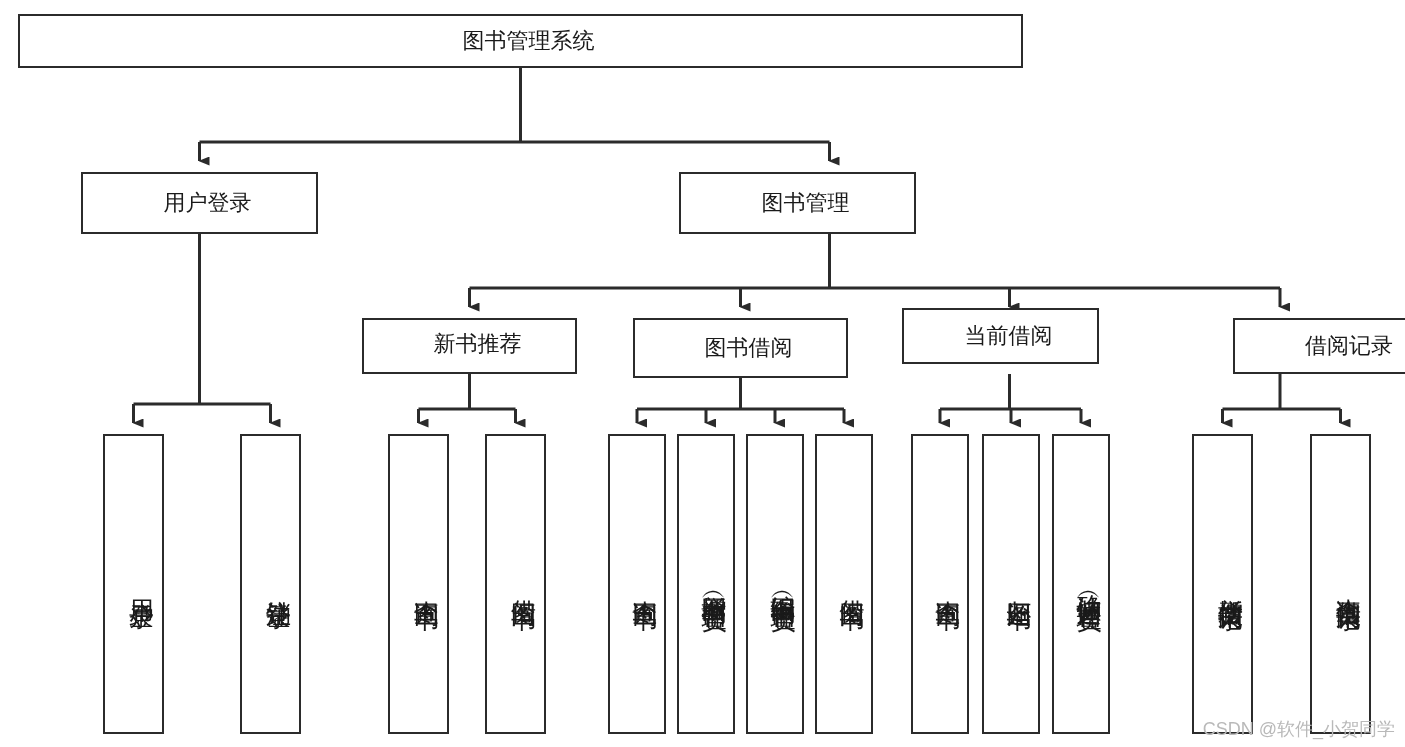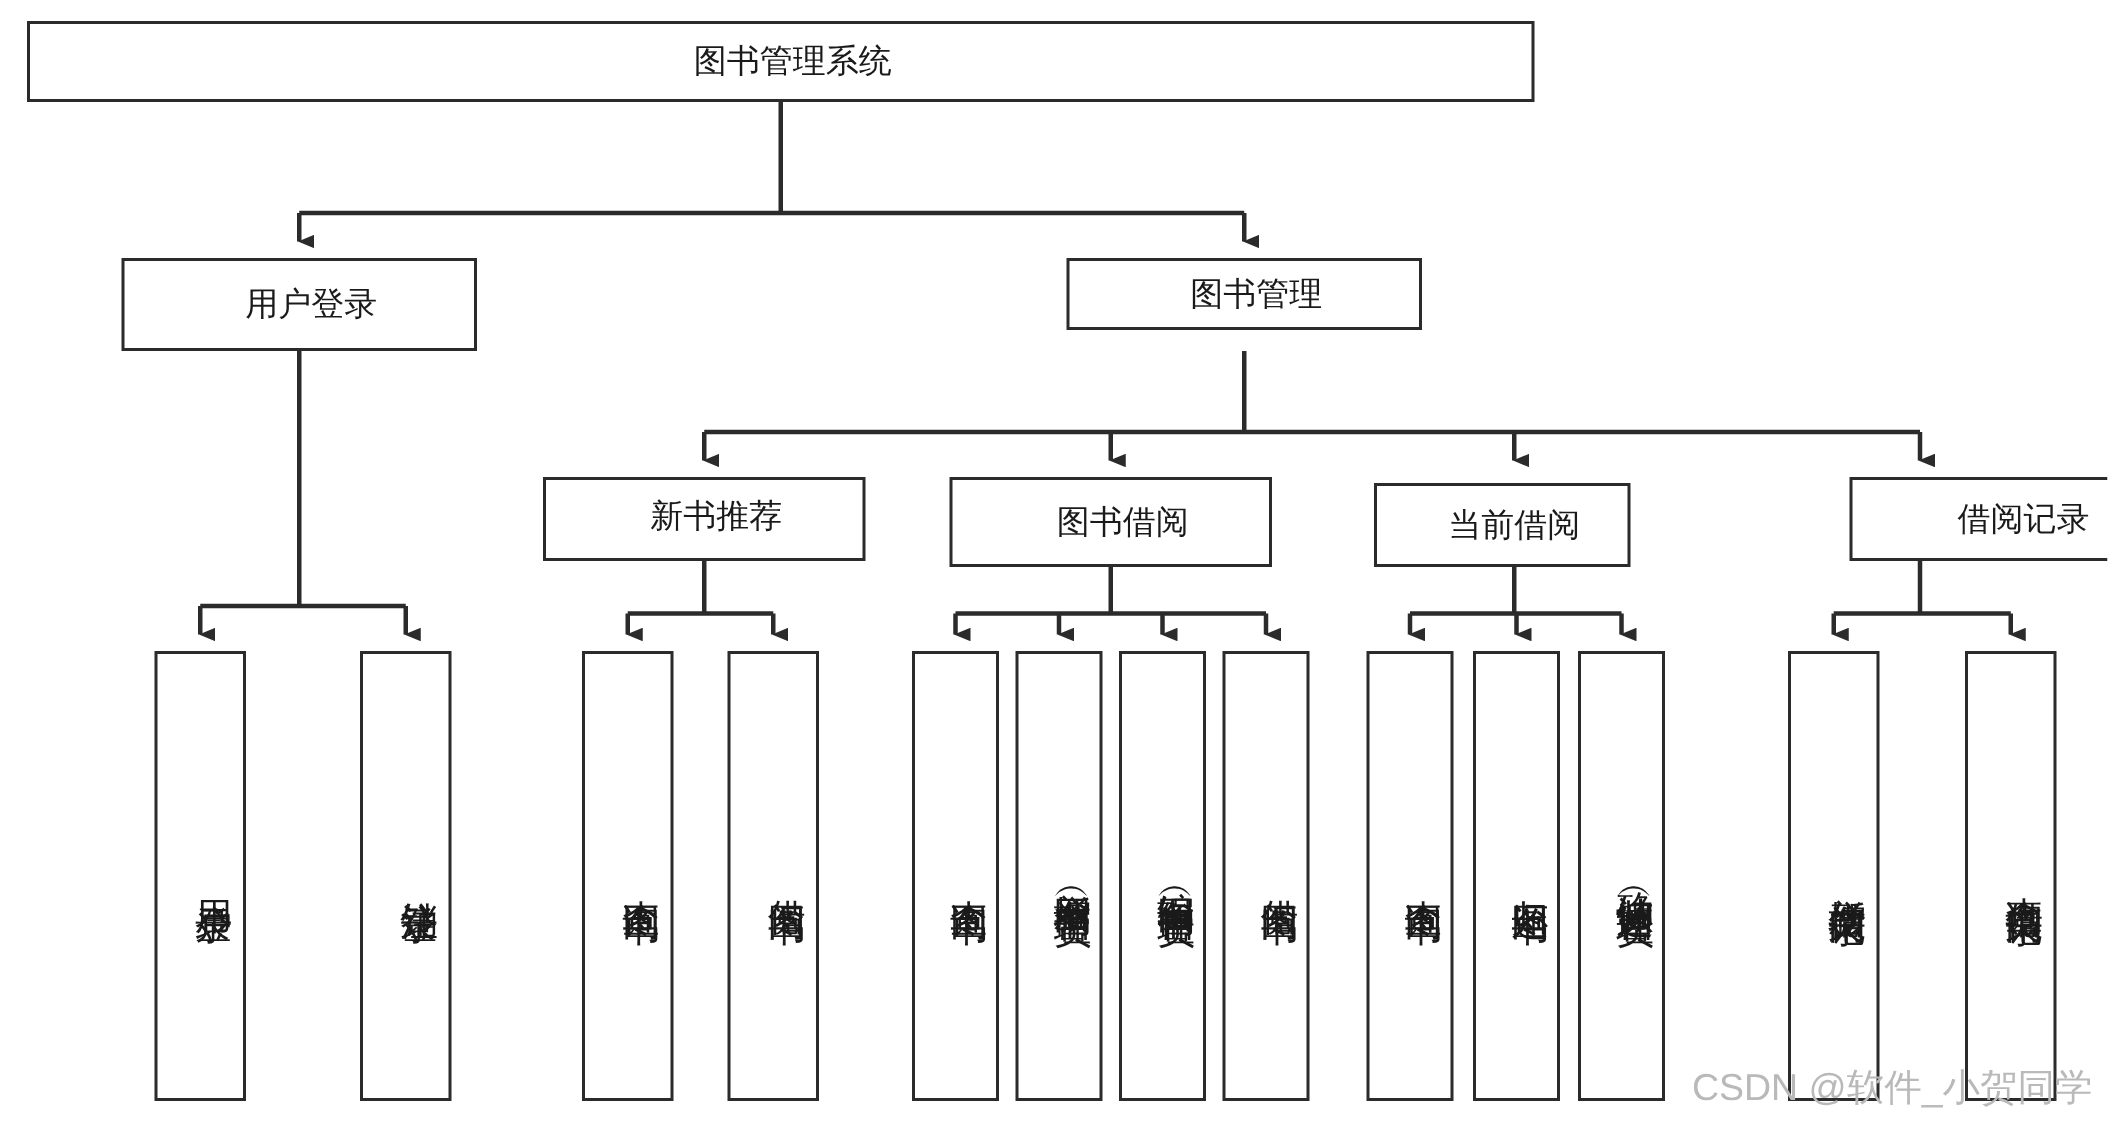--- a/index.html
+++ b/index.html
@@ -52,21 +52,21 @@
     writing-mode: vertical-rl;
     text-orientation: upright;
     font-size: 25px;
     letter-spacing: 2px;
     line-height: 1;
   }
   #watermark {
     position: absolute;
     right: 10px;
     bottom: 6px;
-    font-size: 25px;
+    font-size: 18px;
     color: #b9b9b9;
     white-space: nowrap;
     pointer-events: none;
   }
 </style>
 </head>
 <body>
 
 <div id="diagram-root">
 
@@ -113,30 +113,30 @@
       </g>
   </svg>
 
   <div id="nodes-layer">
       <div class="node horizontal" style="left: 18px; top: 14px; width: 1005px; height: 54px;">
         <span class="node-label">图书管理系统</span>
       </div>
       <div class="node horizontal" style="left: 81px; top: 172px; width: 237px; height: 62px;">
         <span class="node-label">用户登录</span>
       </div>
-      <div class="node horizontal" style="left: 711px; top: 172px; width: 237px; height: 48px;">
+      <div class="node horizontal" style="left: 679px; top: 172px; width: 237px; height: 62px;">
         <span class="node-label">图书管理</span>
       </div>
       <div class="node horizontal" style="left: 362px; top: 318px; width: 215px; height: 56px; font-family: Liberation Mono, monospace;">
         <span class="node-label">新书推荐</span>
       </div>
       <div class="node horizontal" style="left: 633px; top: 318px; width: 215px; height: 60px;">
         <span class="node-label">图书借阅</span>
       </div>
-      <div class="node horizontal" style="left: 902px; top: 322px; width: 171px; height: 56px; margin-left: 14px;">
+      <div class="node horizontal" style="left: 902px; top: 308px; width: 197px; height: 56px;">
         <span class="node-label">当前借阅</span>
       </div>
       <div class="node horizontal" style="left: 1233px; top: 318px; width: 216px; height: 56px;">
         <span class="node-label">借阅记录</span>
       </div>
       <div class="node vertical" style="left: 103px; top: 434px; width: 61px; height: 300px;">
         <span class="node-label">用户登录</span>
       </div>
       <div class="node vertical" style="left: 240px; top: 434px; width: 61px; height: 300px;">
         <span class="node-label">注销登录</span>

